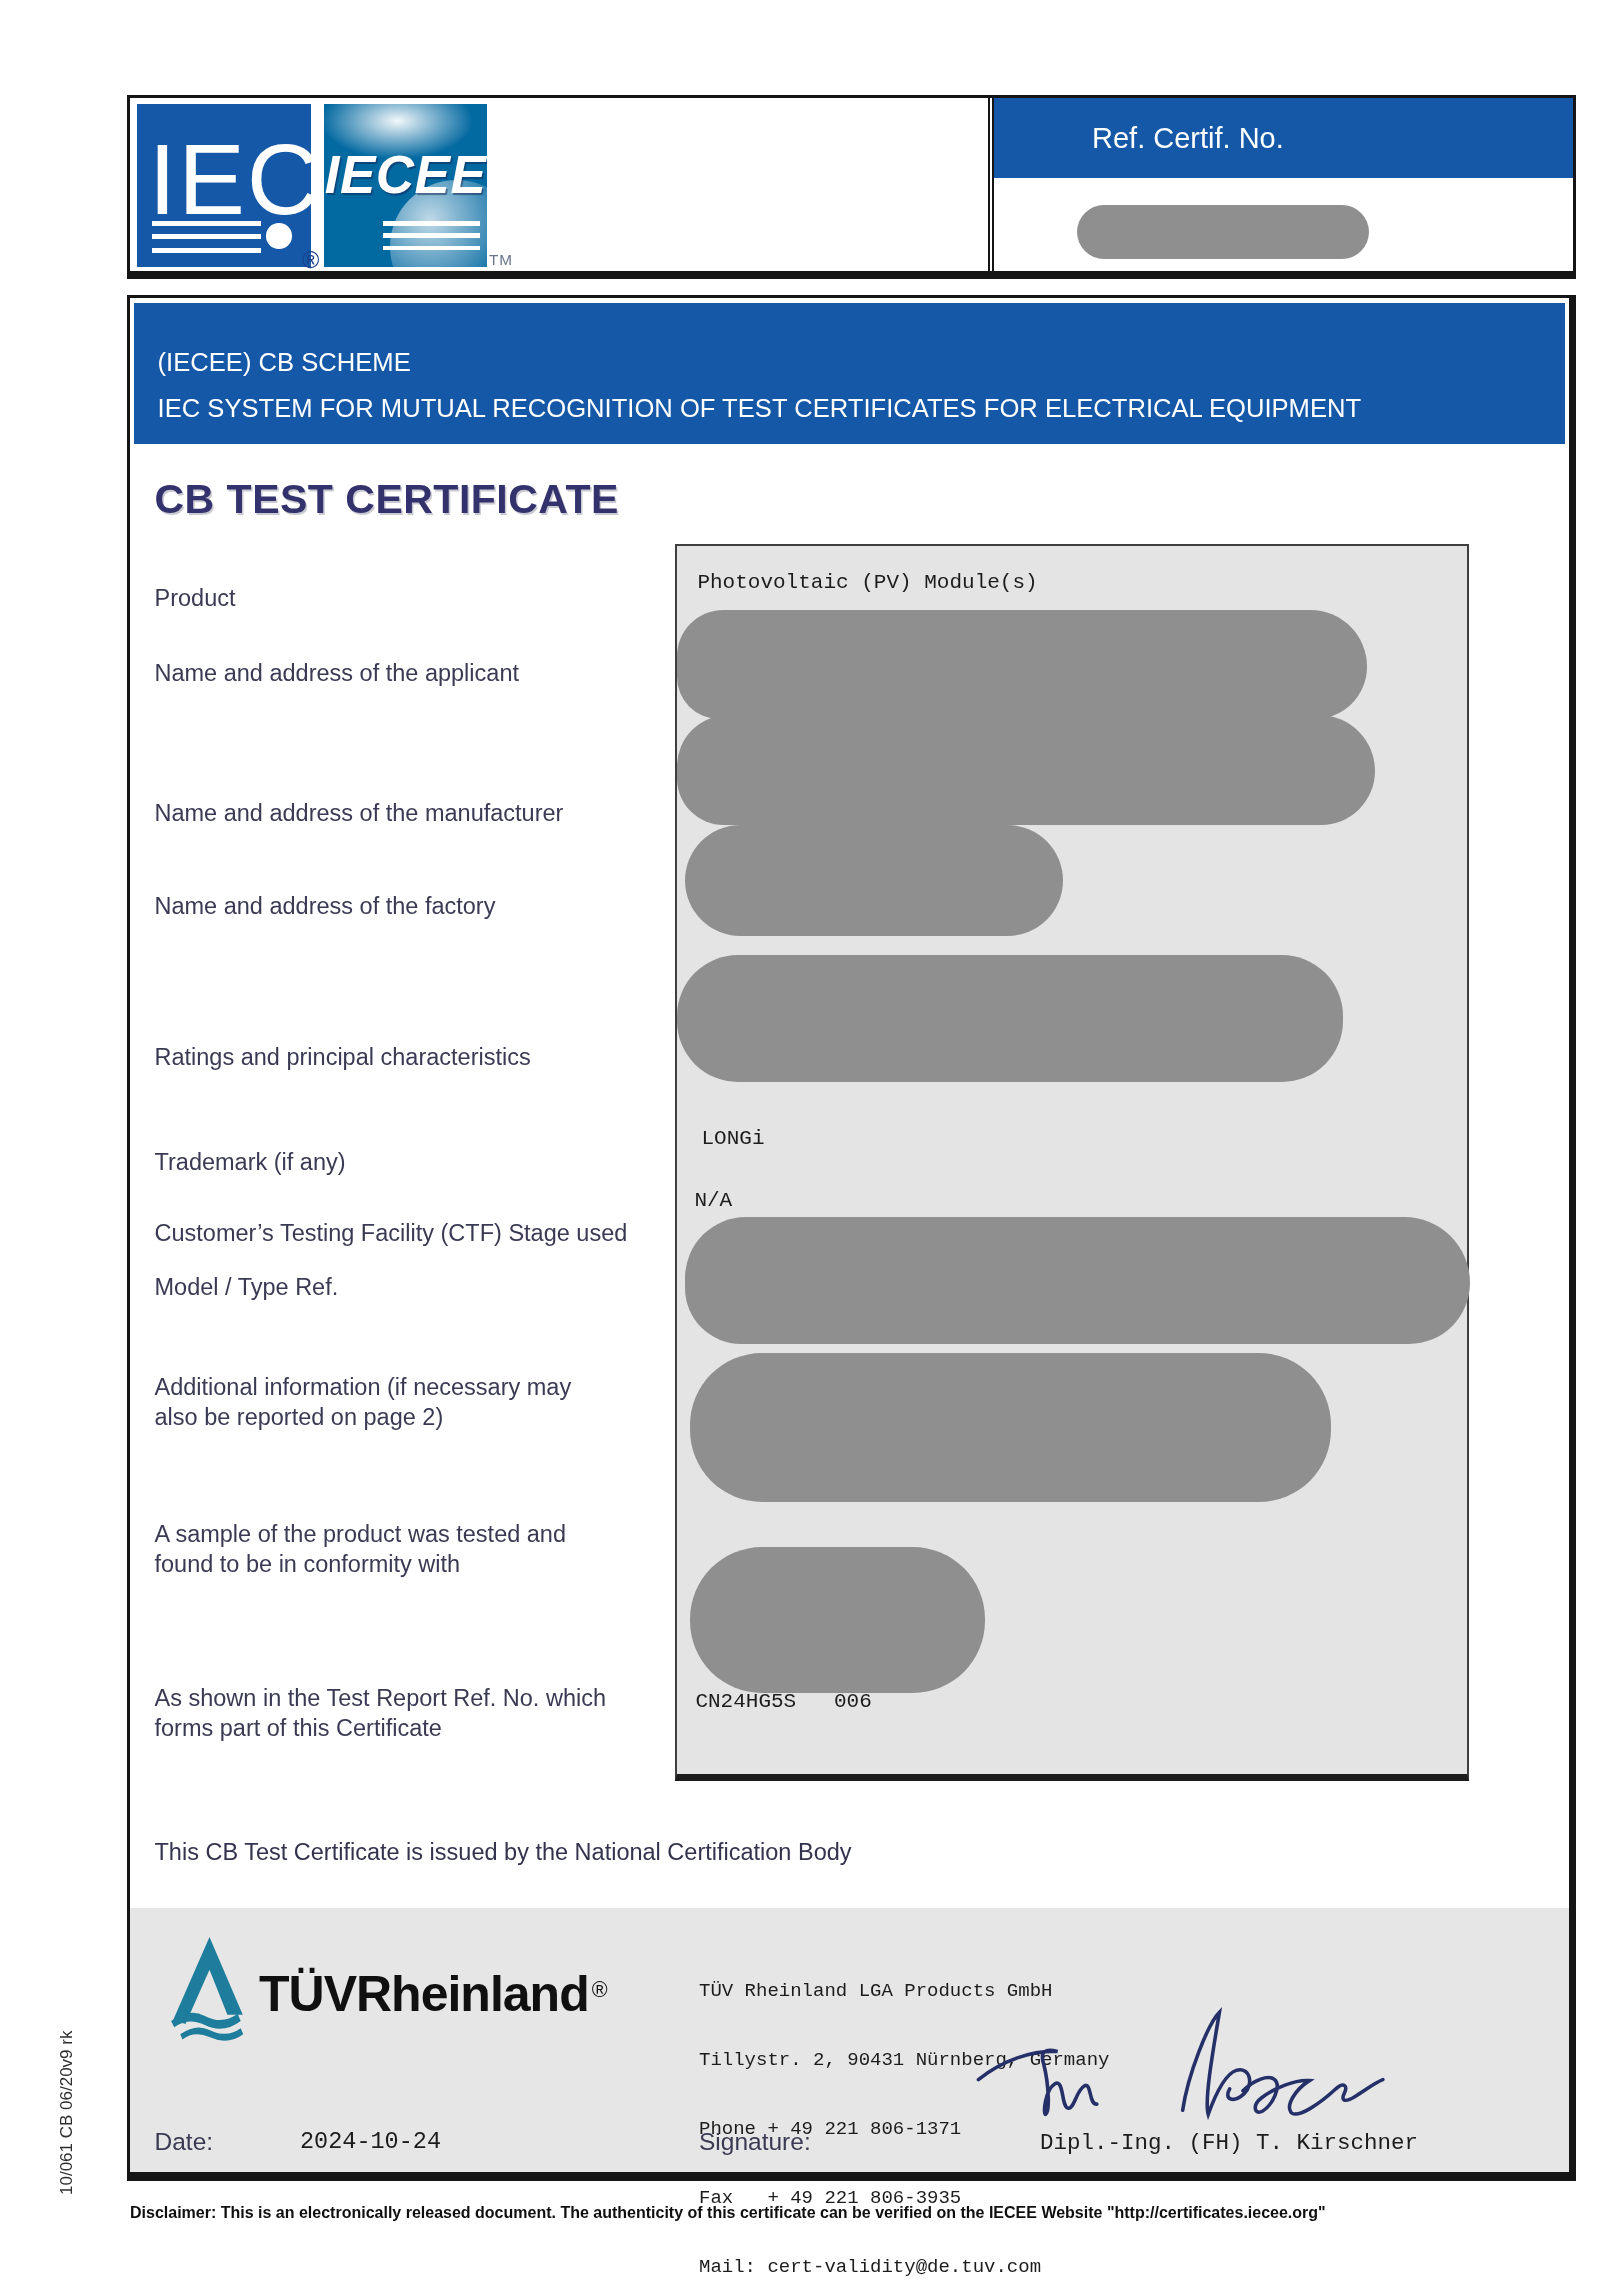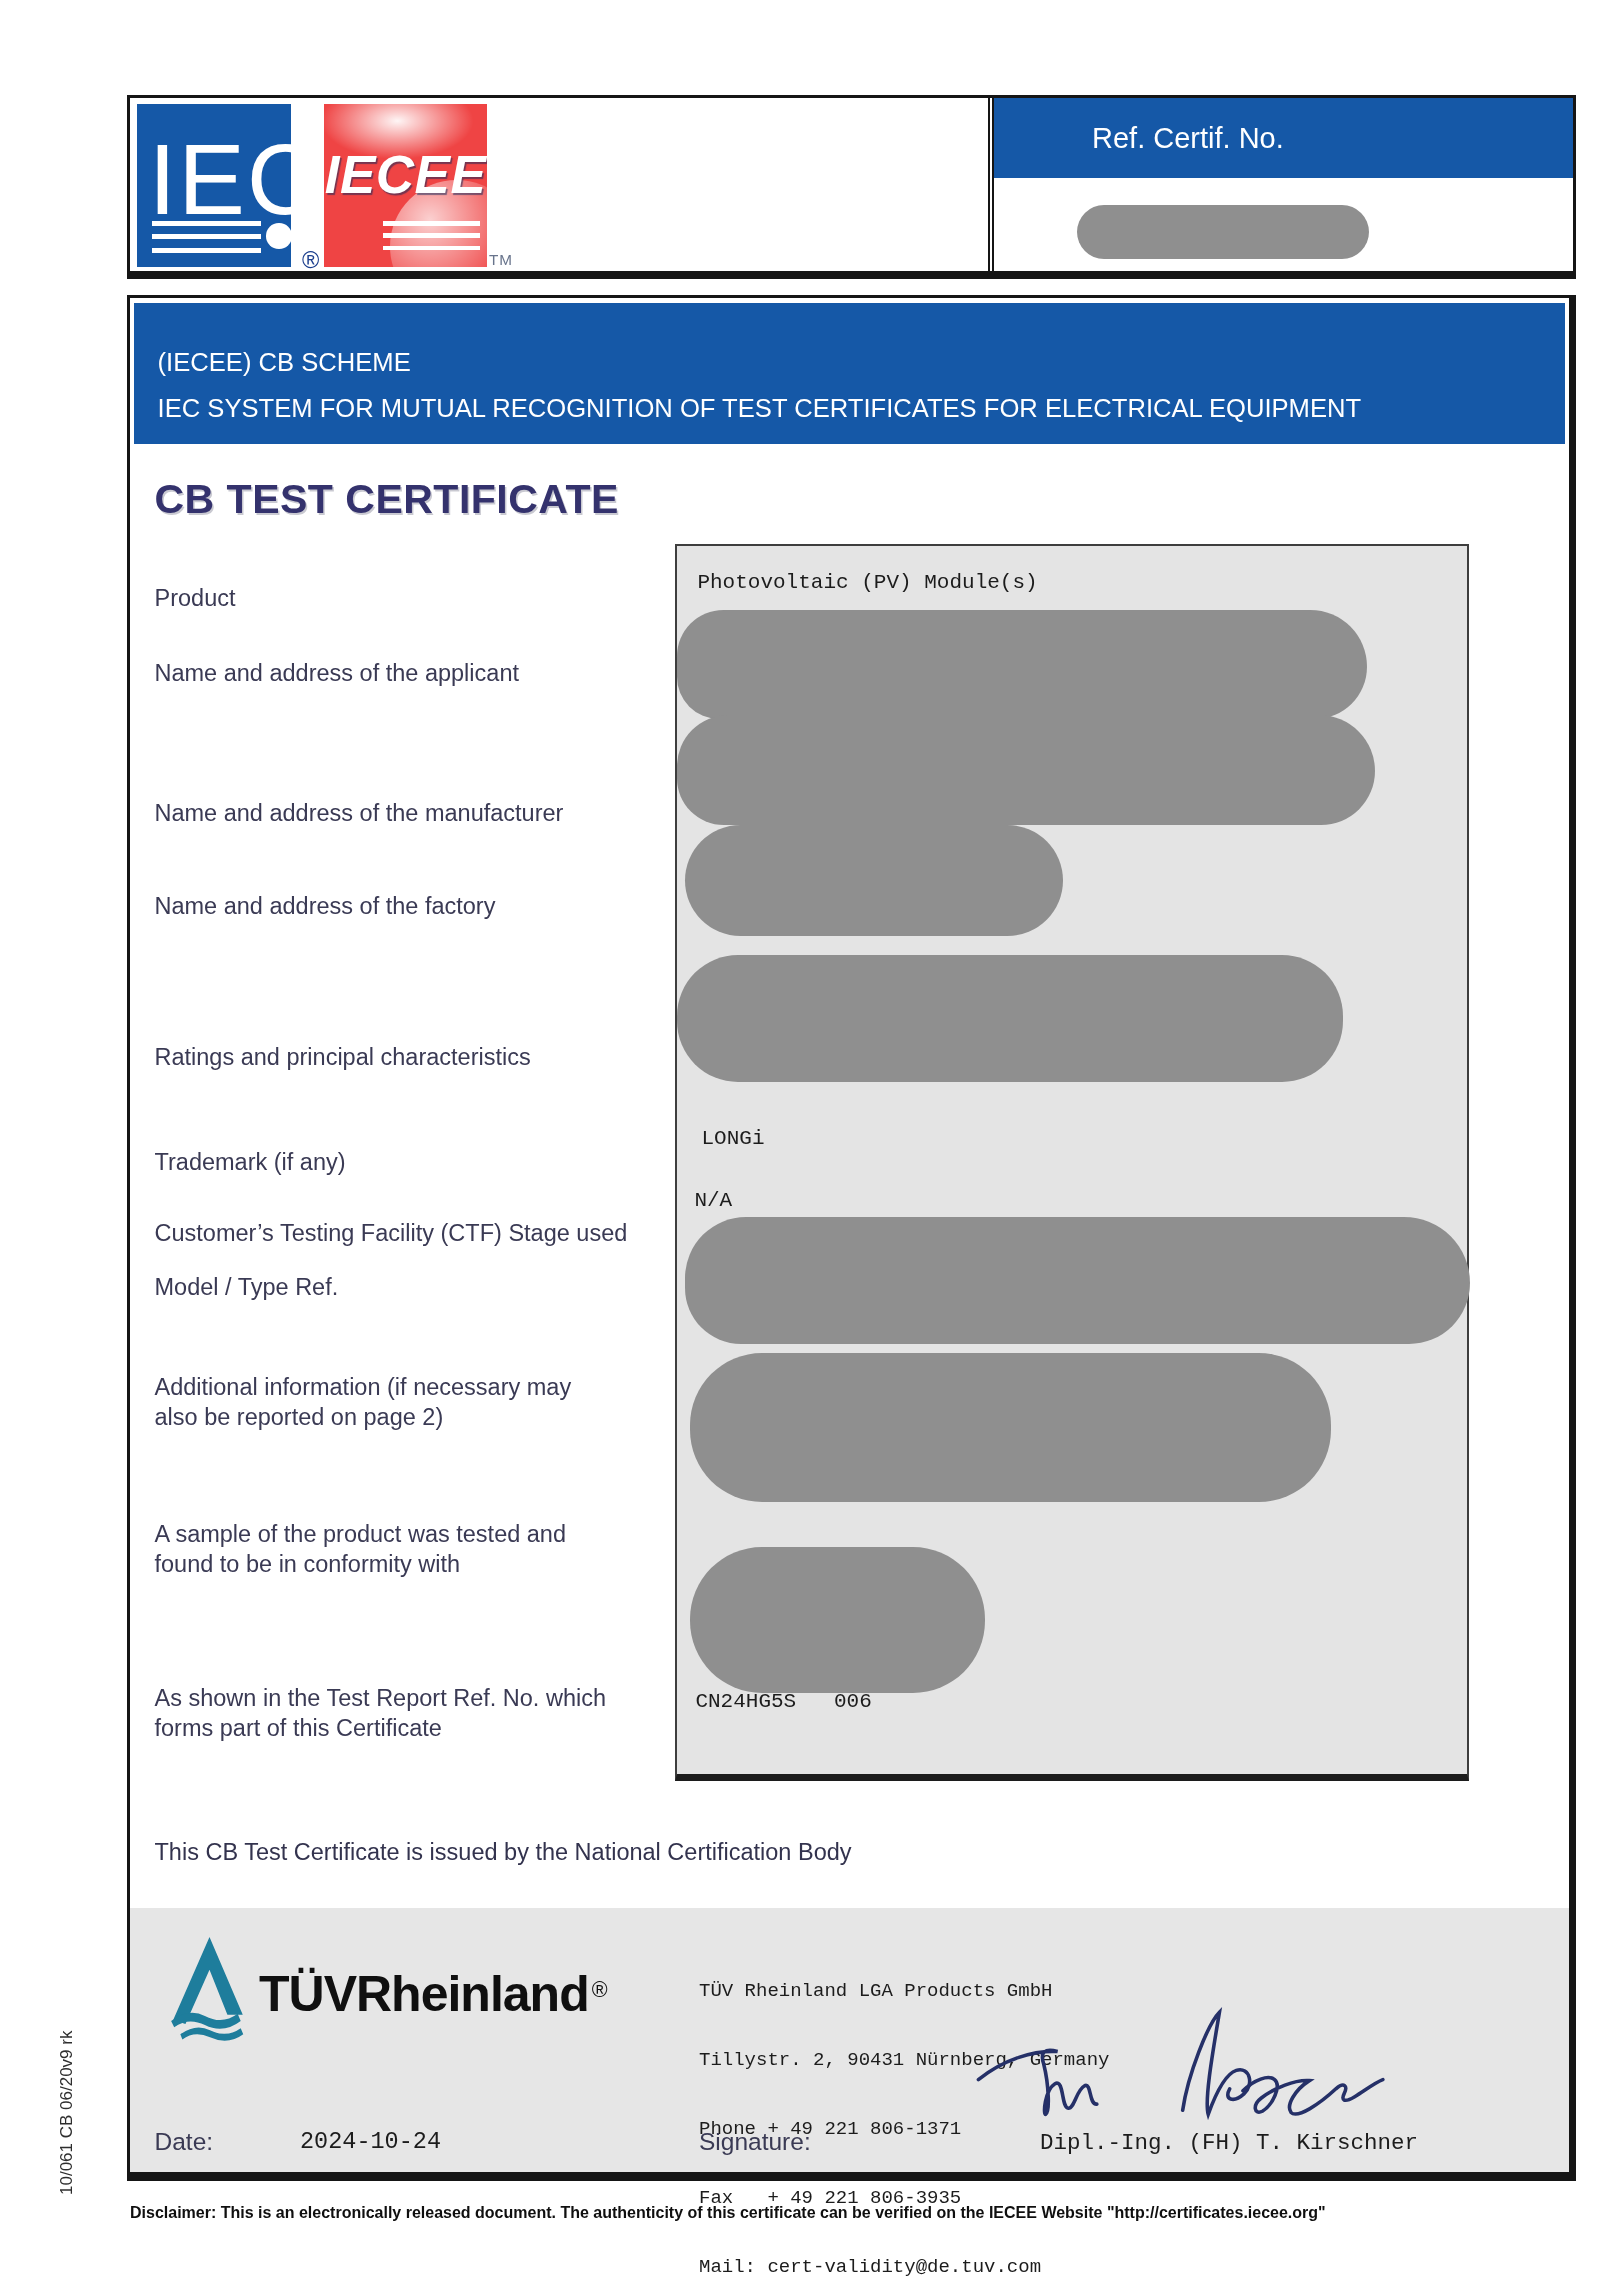--- a/index.html
+++ b/index.html
@@ -7,27 +7,27 @@
     position:relative;width:1623px;height:2295px;background:#ffffff;
     font-family:"Liberation Sans",sans-serif;color:#222;overflow:hidden;
   }
   
   .top-band{
     position:absolute;left:127px;top:95px;width:1449px;height:184px;
     border:3.1px solid #151515;border-bottom-width:8.2px;background:#fff;
     box-sizing:border-box;display:flex;
   }
   .logo-cell{position:relative;width:864px;border-right:6.1px double #151515;box-sizing:border-box;background:#fff;}
-  .iec-square{position:absolute;left:7.2px;top:6.1px;width:154px;height:163px;background:#1558a7;}
+  .iec-square{position:absolute;left:7.2px;top:6.1px;width:186px;height:163px;background:#1558a7;}
   .iec-text{position:absolute;left:11.2px;top:24.5px;font-size:100px;font-weight:400;color:#fff;letter-spacing:2px;line-height:1;}
   .iec-bars{position:absolute;left:15.3px;top:117px;width:109px;height:32px;
     background:repeating-linear-gradient(#fff 0 5.1px, transparent 5.1px 13.3px);}
   .iec-dot{position:absolute;left:129px;top:119px;width:25.6px;height:25.6px;border-radius:50%;background:#fff;}
   .logo-gap{position:absolute;left:181px;top:6.1px;width:13.3px;height:163px;background:#fff;}
-  .iecee-square{position:absolute;left:194px;top:6.1px;width:163px;height:163px;background:#ef4444;overflow:hidden;}
+  .iecee-square{position:absolute;left:194px;top:6.1px;width:163px;height:163px;background:#0369a1;overflow:hidden;}
   .iecee-glow{position:absolute;left:0;top:-20.4px;width:100%;height:82px;
     background:radial-gradient(ellipse at 45% 45%, rgba(255,255,255,.95) 0%, rgba(255,255,255,0) 60%);}
   .iecee-swoosh{position:absolute;right:-36px;bottom:-46px;width:133px;height:133px;border-radius:50%;
     background:radial-gradient(circle at 30% 30%, rgba(255,255,255,.75) 0%, rgba(255,255,255,0) 65%);}
   .iecee-text{position:absolute;left:0;top:44px;width:100%;text-align:center;
     font-size:53px;font-weight:bold;font-style:italic;color:#fff;letter-spacing:0.5px;line-height:1;
     text-shadow:1.5px 1.5px 1px rgba(20,40,90,.55);}
   .iecee-bars{position:absolute;right:7.2px;top:117px;width:97px;height:29px;
     background:repeating-linear-gradient(#fff 0 4.6px, transparent 4.6px 12.3px);}
   .reg-mark{position:absolute;left:172px;top:149px;font-size:23.5px;color:#1c3f8e;}

